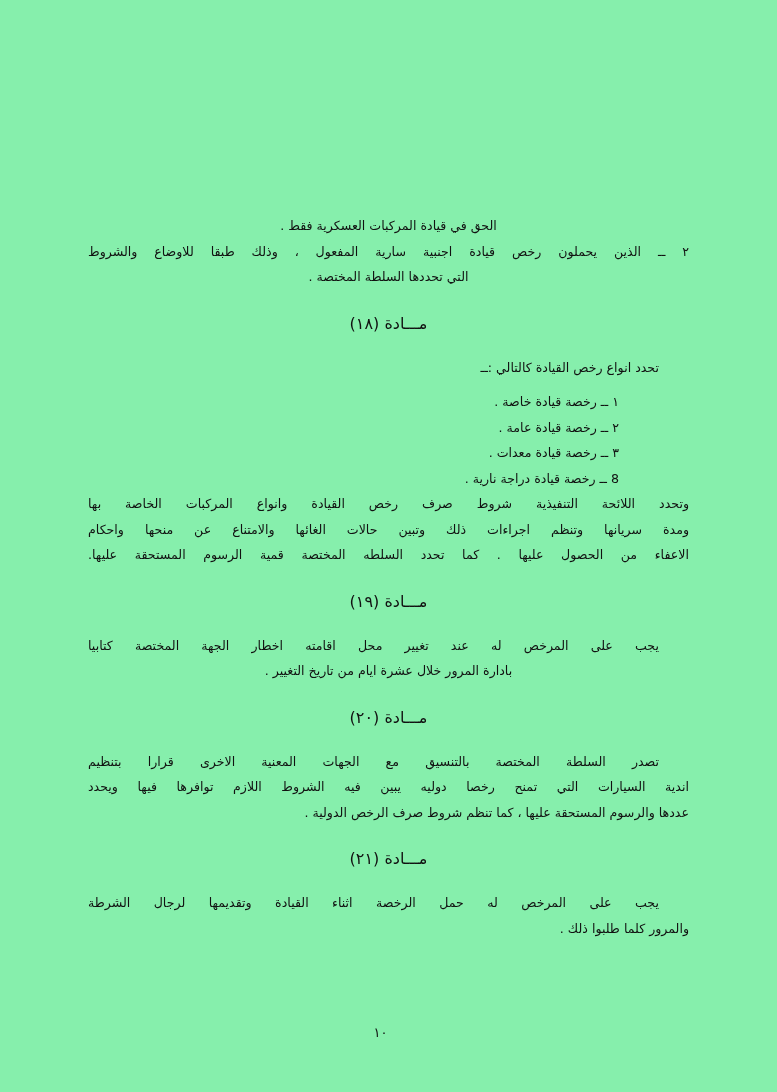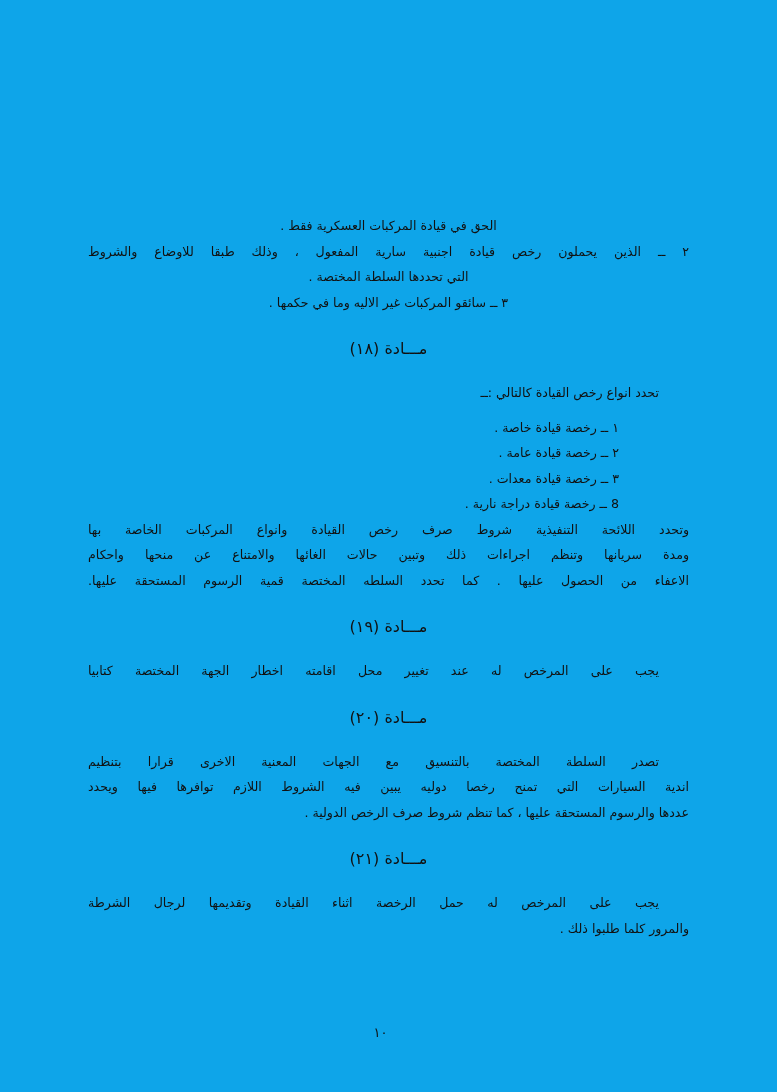--- a/index.html
+++ b/index.html
@@ -13,21 +13,21 @@
     font-family: "DejaVu Sans", sans-serif;
     color: #1a1a1a;
     position: relative;
     overflow: hidden;
   }
   .page {
     position: absolute;
     top: 0; left: 0;
     width: 777px;
     height: 1092px;
-    background: #0ea5e9;
+    background: #86efac;
   }
   .content {
     position: absolute;
     top: 213px;
     right: 88px;
     left: 88px;
   }
   .line {
     direction: rtl;
     text-align: justify;
@@ -78,39 +78,39 @@
 </head>
 <body>
 
 <div class="page">
   <div class="content">
 
     <div class="blk">
       <div class="line center">الحق في قيادة المركبات العسكرية فقط .</div>
       <div class="line">٢ ــ الذين يحملون رخص قيادة اجنبية سارية المفعول ، وذلك طبقا للاوضاع والشروط</div>
       <div class="line center">التي تحددها السلطة المختصة .</div>
-      <div class="line center">٣ ــ سائقو المركبات غير الاليه وما في حكمها .</div>
     </div>
 
     <div class="art-head">مـــادة (١٨)</div>
     <div class="blk">
       <div class="line right indent-sm">تحدد انواع رخص القيادة كالتالي :ــ</div>
       <div class="gap-sm"></div>
       <div class="line right indent-lg">١ ــ رخصة قيادة خاصة .</div>
       <div class="line right indent-lg">٢ ــ رخصة قيادة عامة .</div>
       <div class="line right indent-lg">٣ ــ رخصة قيادة معدات .</div>
       <div class="line right indent-lg">8 ــ رخصة قيادة دراجة نارية .</div>
       <div class="line">وتحدد اللائحة التنفيذية شروط صرف رخص القيادة وانواع المركبات الخاصة بها</div>
       <div class="line">ومدة سريانها وتنظم اجراءات ذلك وتبين حالات الغائها والامتناع عن منحها واحكام</div>
       <div class="line">الاعفاء من الحصول عليها . كما تحدد السلطه المختصة قمية الرسوم المستحقة عليها.</div>
     </div>
 
     <div class="art-head">مـــادة (١٩)</div>
     <div class="blk">
       <div class="line indent-sm">يجب على المرخص له عند تغيير محل اقامته اخطار الجهة المختصة كتابيا</div>
+      <div class="line center">بادارة المرور خلال عشرة ايام من تاريخ التغيير .</div>
     </div>
 
     <div class="art-head">مـــادة (٢٠)</div>
     <div class="blk">
       <div class="line indent-sm">تصدر السلطة المختصة بالتنسيق مع الجهات المعنية الاخرى قرارا بتنظيم</div>
       <div class="line">اندية السيارات التي تمنح رخصا دوليه يبين فيه الشروط اللازم توافرها فيها ويحدد</div>
       <div class="line right">عددها والرسوم المستحقة عليها ، كما تنظم شروط صرف الرخص الدولية .</div>
     </div>
 
     <div class="art-head">مـــادة (٢١)</div>

